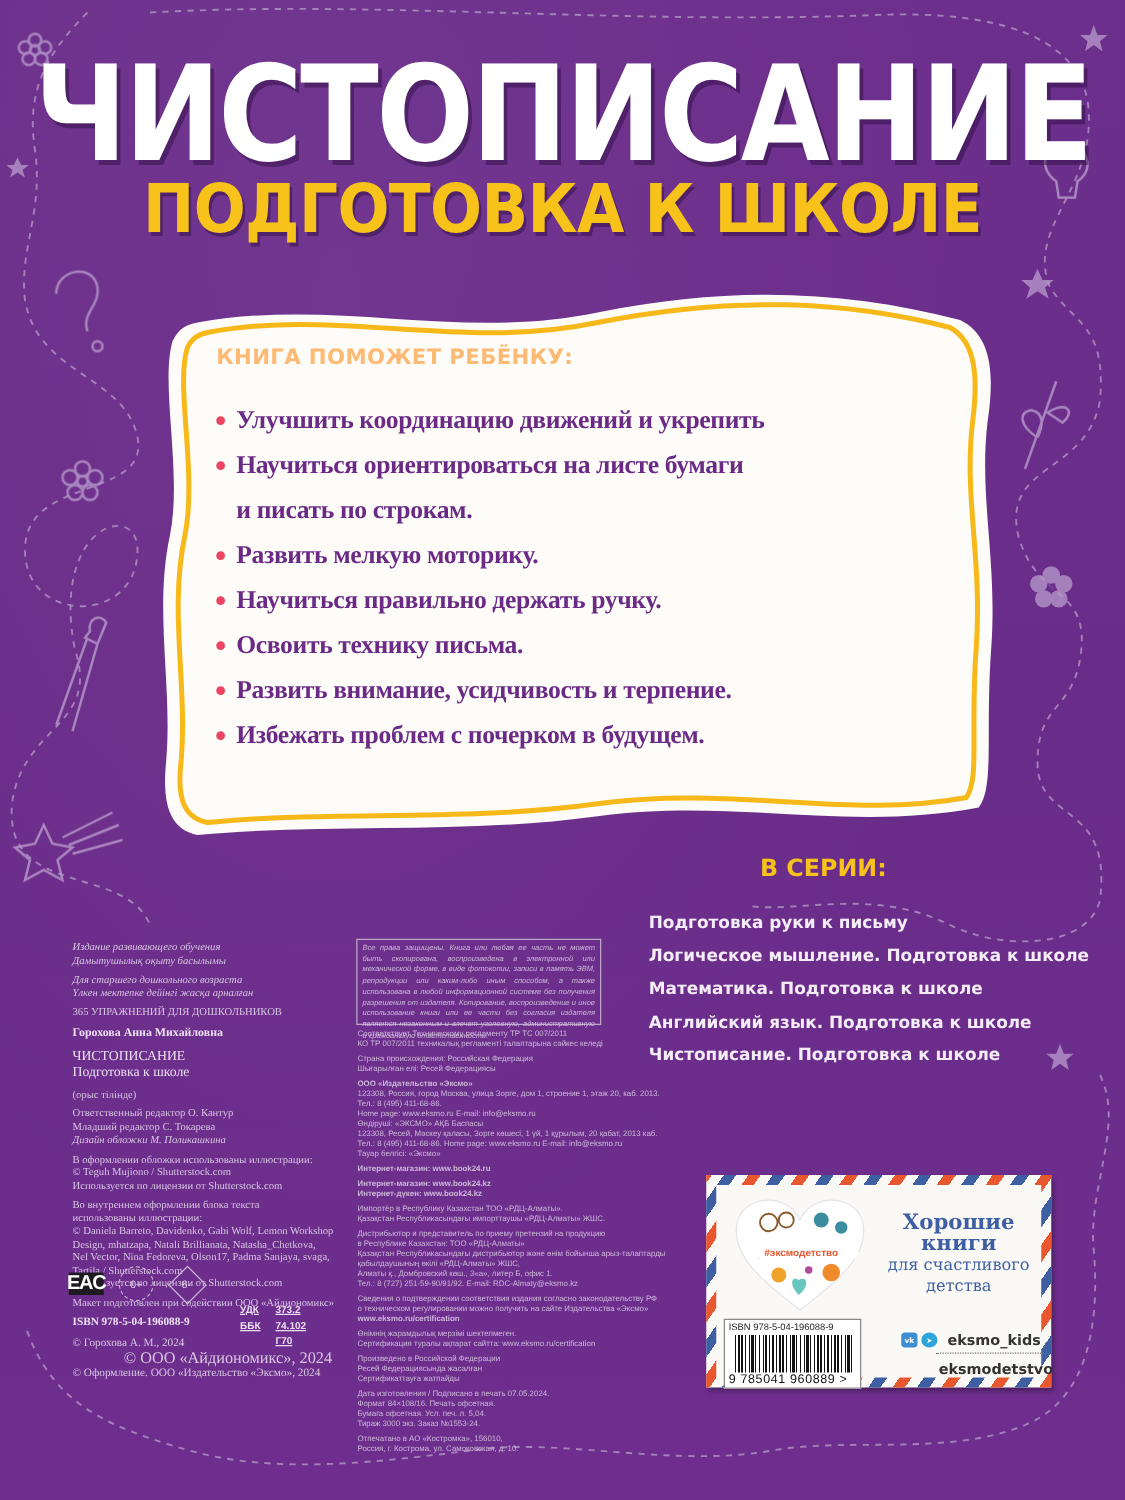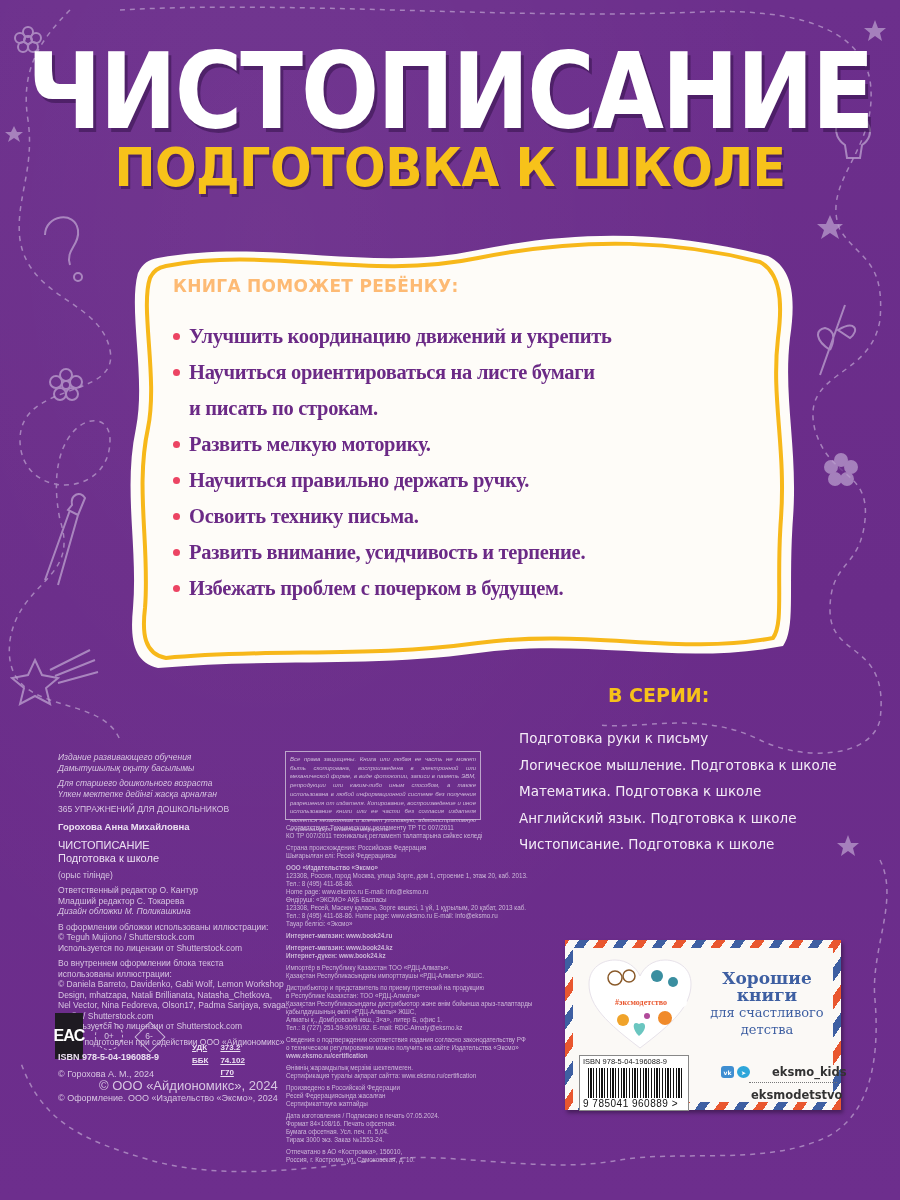--- a/index.html
+++ b/index.html
@@ -55,45 +55,45 @@
     width: 7px; height: 7px; border-radius: 50%; background: #ec4463;
   }
 
   .series-heading {
     position: absolute; left: 608px; top: 684px;
     color: #f7c21a; font-weight: bold; font-size: 19px;
     font-family: "DejaVu Sans", sans-serif;
   }
   .series-list { position: absolute; left: 519px; top: 725px; list-style: none; }
   .series-list li {
-    color: #f4ecf7; font-weight: normal; font-size: 13.5px; line-height: 26.5px;
+    color: #f4ecf7; font-weight: bold; font-size: 13.5px; line-height: 26.5px;
     font-family: "DejaVu Sans", sans-serif; white-space: nowrap;
   }
 
-  .imprint { position: absolute; color: #d8c6e2; font-family: Liberation Sans, sans-serif; }
+  .imprint { position: absolute; color: #d8c6e2; font-family: Liberation Serif, serif; }
   .imprint p { font-size: 8.5px; line-height: 10.5px; white-space: nowrap; }
   .imprint .it { font-style: italic; }
   .imprint .gap { margin-top: 5px; }
   .imprint .bold { font-weight: bold; font-size: 10.5px; line-height: 14px; color: #ece0f2; }
   .imprint .big { font-size: 11px; line-height: 13px; color: #ece0f2; }
 
   .legal-box {
     position: absolute; left: 285px; top: 751px; width: 196px; height: 69px;
     border: 1px solid #bda6cb; padding: 3px 4px;
     font-family: "Liberation Sans", sans-serif; font-style: italic;
     font-size: 6px; line-height: 8.7px; color: #cdb8d9; text-align: justify;
   }
   .mid-col { position: absolute; left: 286px; top: 824px; width: 240px; color: #cdb8d9; font-family: "Liberation Sans", sans-serif; }
   .mid-col p { font-size: 6.3px; line-height: 8px; white-space: nowrap; }
   .mid-col .gap { margin-top: 4px; }
   .mid-col .b { font-weight: bold; }
 
   .marks { position: absolute; left: 55px; top: 1013px; display: flex; align-items: center; gap: 12px; }
   .eac {
-    width: 28px; height: 46px; background: #1e1a22; color: #fff;
+    width: 28px; height: 18px; background: #1e1a22; color: #fff;
     font-family: "Liberation Sans", sans-serif; font-weight: bold; font-size: 16px;
     display: flex; align-items: center; justify-content: center; letter-spacing: -1px;
   }
   .age-circle {
     width: 28px; height: 28px; border: 1px dashed #cdb8d9; border-radius: 50%;
     display: flex; align-items: center; justify-content: center;
     color: #d8c6e2; font-size: 8.5px; font-family: "Liberation Sans", sans-serif;
   }
   .age-diamond { width: 28px; height: 28px; position: relative; }
   .age-diamond::before {
@@ -112,21 +112,21 @@
     background: #fbf9f6; box-shadow: 2px 3px 4px rgba(0,0,0,0.35);
   }
   .stamp-border {
     position: absolute; inset: 0;
     background: repeating-linear-gradient(-55deg, #e9572f 0 8px, transparent 8px 16px, #3e5fa2 16px 24px, transparent 24px 32px);
   }
   .stamp-inner { position: absolute; left: 8px; top: 8px; right: 8px; bottom: 8px; background: #fbf9f6; }
   .heart { position: absolute; left: 14px; top: 10px; width: 106px; height: 92px; }
   .heart-label {
     position: absolute; left: 22px; top: 50px; width: 92px; text-align: center;
-    color: #e9572f; font-family: Liberation Serif, serif; font-weight: bold; font-size: 8px;
+    color: #e9572f; font-family: Liberation Sans, sans-serif; font-weight: bold; font-size: 8px;
     background: #fff; border-radius: 6px;
   }
   .barcode-box {
     position: absolute; left: 6px; top: 107px; width: 110px; height: 56px;
     border: 1px solid #888; background: #fff;
   }
   .barcode-isbn { font-family: "Liberation Sans", sans-serif; font-size: 7.5px; color: #222; padding: 1px 3px; }
   .barcode-bars {
     position: absolute; left: 8px; top: 12px; width: 94px; height: 30px;
     background: repeating-linear-gradient(90deg, #111 0 1px, #fff 1px 2px, #111 2px 4px, #fff 4px 5px, #111 5px 6px, #fff 6px 8px, #111 8px 9px, #fff 9px 11px);
@@ -141,21 +141,21 @@
   }
   .slogan .l1 { font-size: 17px; }
   .slogan .l2 { font-size: 13px; font-weight: normal; }
   .social { position: absolute; left: 148px; top: 117px; display: flex; align-items: center; gap: 3px; }
   .vk, .tg {
     width: 13px; height: 12px; border-radius: 3px; background: #3f8ed1; color: #fff;
     font-size: 6px; font-weight: bold; display: flex; align-items: center; justify-content: center;
     font-family: "DejaVu Sans", sans-serif;
   }
   .tg { border-radius: 50%; background: #2ea6da; }
-  .handle { font-family: "DejaVu Sans", sans-serif; font-weight: bold; font-size: 11.5px; color: #333; margin-left: 19px; }
+  .handle { font-family: "DejaVu Sans", sans-serif; font-weight: bold; font-size: 11.5px; color: #333; margin-left: 5px; }
   .social-sep { position: absolute; left: 176px; top: 134px; width: 88px; border-top: 1px dotted #777; }
   .handle2 { position: absolute; left: 178px; top: 140px; font-family: "DejaVu Sans", sans-serif; font-weight: bold; font-size: 11.5px; color: #333; }
 </style>
 </head>
 <body>
 
 <div class="cover"></div>
 
 <svg class="deco" viewBox="0 0 900 1200">
   <g fill="none" stroke="#b99ccc" stroke-width="1.5" stroke-dasharray="5 5" opacity="0.75">

